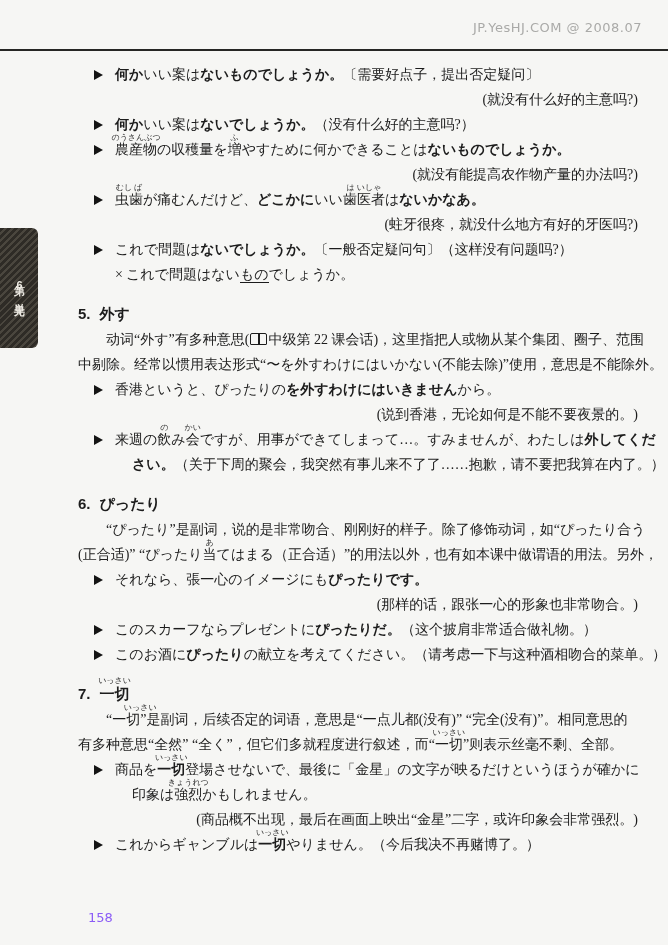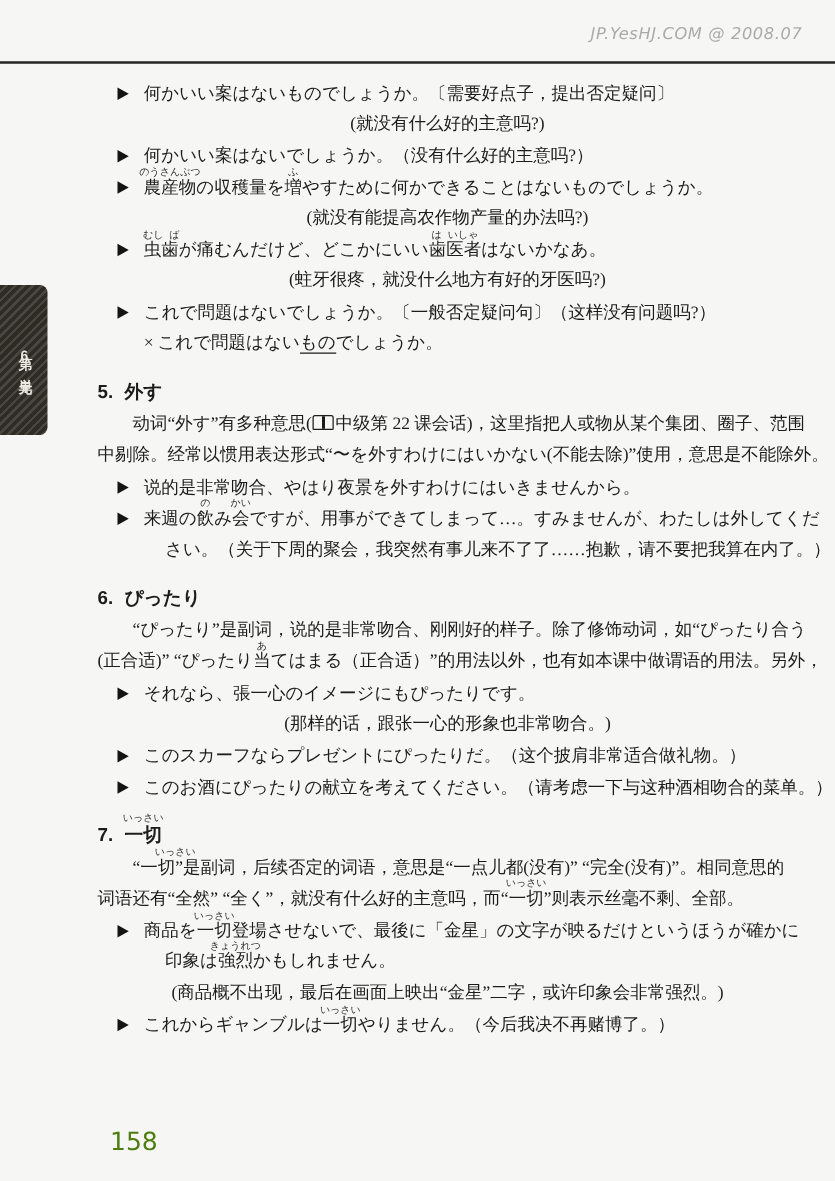--- a/index.html
+++ b/index.html
@@ -8,21 +8,21 @@
     position:relative;
     background:#f6f6f4;
     color:#1c1c1c;
     font-family:"Liberation Serif","DejaVu Serif",serif;
     font-size:14px;
     overflow:hidden;
   }
   .watermark {
     position:absolute; top:20px; right:26px;
     font-family:"DejaVu Sans","Liberation Sans",sans-serif;
-    font-size:13px; color:#aaaaa8; letter-spacing:0.5px;font-style:italic;
+    font-size:13px; color:#aaaaa8; letter-spacing:0.5px;
   }
   .rule {
     position:absolute; top:49px; left:0; width:668px; height:2px;
     background:#262624;
   }
   .side-tab {
     position:absolute; left:0; top:228px; width:38px; height:120px;
     background:repeating-linear-gradient(135deg,#2e2b26 0 3px,#4a463e 3px 5px);
     border-radius:0 6px 6px 0;
     display:flex; align-items:center; justify-content:center;
@@ -32,58 +32,58 @@
     color:#ece9e2; font-size:11px; letter-spacing:3px;
     font-family:"Liberation Sans",sans-serif; font-weight:bold;
   }
   .content {
     position:absolute; top:62px; left:78px; width:562px;
   }
   .blk { height:25px; line-height:25px; white-space:nowrap; }
   .pi { text-indent:2em; }
   .ex { padding-left:37px; position:relative; }
   .cont { padding-left:54px; }
-  .cn { text-align:center; padding-right:2px; }
+  .cn { text-align:right; padding-right:2px; }
   .x  { padding-left:37px; }
   .h  {
     margin-top:13px; height:27px; line-height:27px;
     font-family:"Liberation Sans","DejaVu Sans",sans-serif;
     font-weight:bold; font-size:15px;
   }
   .h .hnum { margin-right:9px; }
   .tri {
     position:absolute; left:16px; top:7.5px;
     width:0; height:0; display:inline-block;
     border-left:9px solid #141414;
     border-top:5px solid transparent;
     border-bottom:5px solid transparent;
   }
   .xmark { margin-right:3px; }
   .bold {
-    font-weight:normal;
+    font-weight:bold;
     font-family:"Liberation Sans","DejaVu Sans",sans-serif;
     text-align:right;
   }
   .ul { border-bottom:1.5px solid #1c1c1c; }
   .rb { position:relative; }
   .rb .rt {
     position:absolute; top:-8px; left:50%; transform:translateX(-50%);
     font-size:8px; line-height:8px; letter-spacing:0;
     white-space:nowrap; color:#2a2a2a;
-    font-family:Liberation Mono, monospace; font-weight:normal;
+    font-family:Liberation Serif, serif; font-weight:normal;
   }
   .book-icon {
     display:inline-block; width:17px; height:12px; vertical-align:-1px;
     border:1.5px solid #1c1c1c; border-radius:2px 2px 1px 1px;
     background:linear-gradient(to right,transparent 0 7px,#1c1c1c 7px 9px,transparent 9px);
     margin:0 1px;
   }
   .page-number {
     position:absolute; left:88px; bottom:20px;
-    font-size:20px; color:#4d7c0f;
+    font-size:13px; color:#8b5cf6;
     font-family:"DejaVu Sans","Liberation Sans",sans-serif;
   }
 </style>
 </head>
 <body>
 
 <div class="watermark">JP.YesHJ.COM @ 2008.07</div>
 <div class="rule"></div>
 <div class="side-tab">
   <span>第6単元</span>
@@ -94,31 +94,32 @@
     <div class="blk ex"><span class="tri"></span><span class="bold">何か</span><span>いい案は</span><span class="bold">ないでしょうか。</span><span>（没有什么好的主意吗?）</span></div>
     <div class="blk ex"><span class="tri"></span><span class="rb"><span>農産物</span><span class="rt">のうさんぶつ</span></span><span>の収穫量を</span><span class="rb"><span>増</span><span class="rt">ふ</span></span><span>やすために何かできることは</span><span class="bold">ないものでしょうか。</span></div>
     <div class="blk cn"><span>(就没有能提高农作物产量的办法吗?)</span></div>
     <div class="blk ex"><span class="tri"></span><span class="rb"><span>虫歯</span><span class="rt">むし ば</span></span><span>が痛むんだけど、</span><span class="bold">どこかに</span><span>いい</span><span class="rb"><span>歯医者</span><span class="rt">は いしゃ</span></span><span>は</span><span class="bold">ないかなあ。</span></div>
     <div class="blk cn"><span>(蛀牙很疼，就没什么地方有好的牙医吗?)</span></div>
     <div class="blk ex"><span class="tri"></span><span>これで問題は</span><span class="bold">ないでしょうか。</span><span>〔一般否定疑问句〕（这样没有问题吗?）</span></div>
     <div class="blk x"><span class="xmark">×</span><span>これで問題はない</span><span class="ul">もの</span><span>でしょうか。</span></div>
     <div class="blk h"><span class="hnum">5.</span><span>外す</span></div>
     <div class="blk pi"><span>动词“外す”有多种意思(</span><span class="book-icon"></span><span>中级第 22 课会话)，这里指把人或物从某个集团、圈子、范围</span></div>
     <div class="blk p"><span>中剔除。经常以惯用表达形式“〜を外すわけにはいかない(不能去除)”使用，意思是不能除外。</span></div>
-    <div class="blk ex"><span class="tri"></span><span>说的是非常吻合、やはり夜景</span><span class="bold">を外すわけにはいきません</span><span>から。</span></div>
+    <div class="blk ex"><span class="tri"></span><span>香港というと、ぴったりの</span><span class="bold">を外すわけにはいきません</span><span>から。</span></div>
+    <div class="blk cn"><span>(说到香港，无论如何是不能不要夜景的。)</span></div>
     <div class="blk ex"><span class="tri"></span><span>来週の</span><span class="rb"><span>飲</span><span class="rt">の</span></span><span>み</span><span class="rb"><span>会</span><span class="rt">かい</span></span><span>ですが、用事ができてしまって…。すみませんが、わたしは</span><span class="bold">外してくだ</span></div>
     <div class="blk cont"><span class="bold">さい。</span><span>（关于下周的聚会，我突然有事儿来不了了……抱歉，请不要把我算在内了。）</span></div>
     <div class="blk h"><span class="hnum">6.</span><span>ぴったり</span></div>
     <div class="blk pi"><span>“ぴったり”是副词，说的是非常吻合、刚刚好的样子。除了修饰动词，如“ぴったり合う</span></div>
     <div class="blk p"><span>(正合适)” “ぴったり</span><span class="rb"><span>当</span><span class="rt">あ</span></span><span>てはまる（正合适）”的用法以外，也有如本课中做谓语的用法。另外，</span></div>
     <div class="blk ex"><span class="tri"></span><span>それなら、張一心のイメージにも</span><span class="bold">ぴったりです。</span></div>
     <div class="blk cn"><span>(那样的话，跟张一心的形象也非常吻合。)</span></div>
     <div class="blk ex"><span class="tri"></span><span>このスカーフならプレゼントに</span><span class="bold">ぴったりだ。</span><span>（这个披肩非常适合做礼物。）</span></div>
     <div class="blk ex"><span class="tri"></span><span>このお酒に</span><span class="bold">ぴったり</span><span>の献立を考えてください。（请考虑一下与这种酒相吻合的菜单。）</span></div>
     <div class="blk h"><span class="hnum">7.</span><span class="rb"><span>一切</span><span class="rt">いっさい</span></span></div>
     <div class="blk pi"><span>“</span><span class="rb"><span>一切</span><span class="rt">いっさい</span></span><span>”是副词，后续否定的词语，意思是“一点儿都(没有)” “完全(没有)”。相同意思的</span></div>
-    <div class="blk p"><span>词语还有“全然” “全く”，就没有什么好的主意吗，而“</span><span class="rb"><span>一切</span><span class="rt">いっさい</span></span><span>”则表示丝毫不剩、全部。</span></div>
+    <div class="blk p"><span>有多种意思“全然” “全く”，但它们多就程度进行叙述，而“</span><span class="rb"><span>一切</span><span class="rt">いっさい</span></span><span>”则表示丝毫不剩、全部。</span></div>
     <div class="blk ex"><span class="tri"></span><span>商品を</span><span class="rb"><span class="bold">一切</span><span class="rt">いっさい</span></span><span>登場させないで、最後に「金星」の文字が映るだけというほうが確かに</span></div>
     <div class="blk cont"><span>印象は</span><span class="rb"><span>強烈</span><span class="rt">きょうれつ</span></span><span>かもしれません。</span></div>
     <div class="blk cn"><span>(商品概不出现，最后在画面上映出“金星”二字，或许印象会非常强烈。)</span></div>
     <div class="blk ex"><span class="tri"></span><span>これからギャンブルは</span><span class="rb"><span class="bold">一切</span><span class="rt">いっさい</span></span><span>やりません。（今后我决不再赌博了。）</span></div>
   </div>
 <div class="page-number">158</div>
 
 </body></html>

